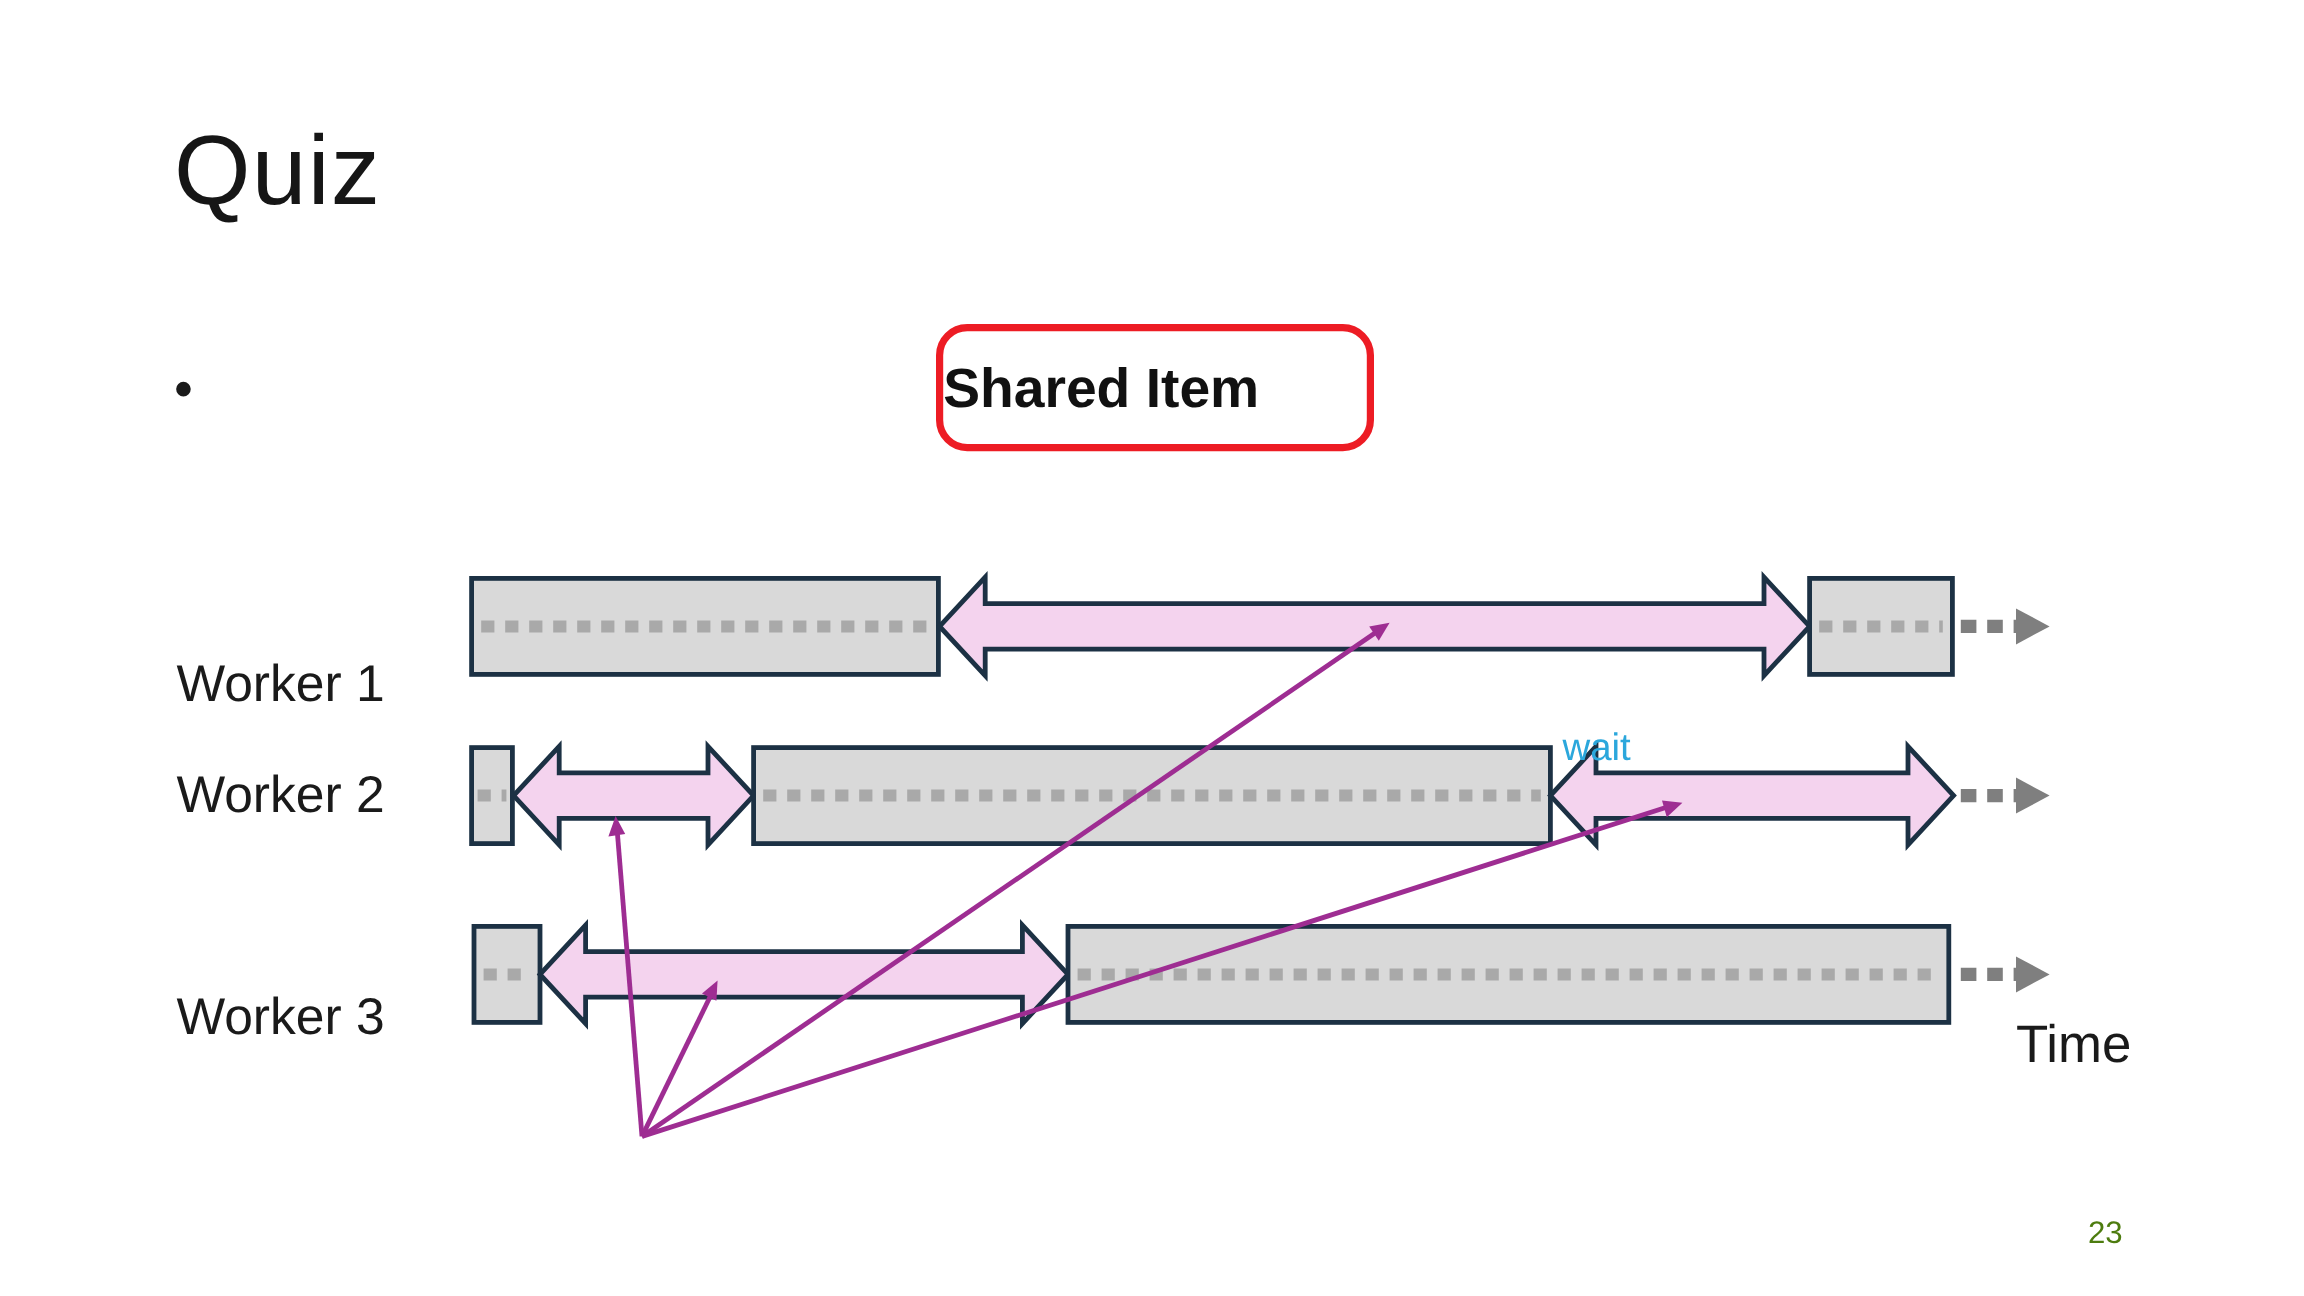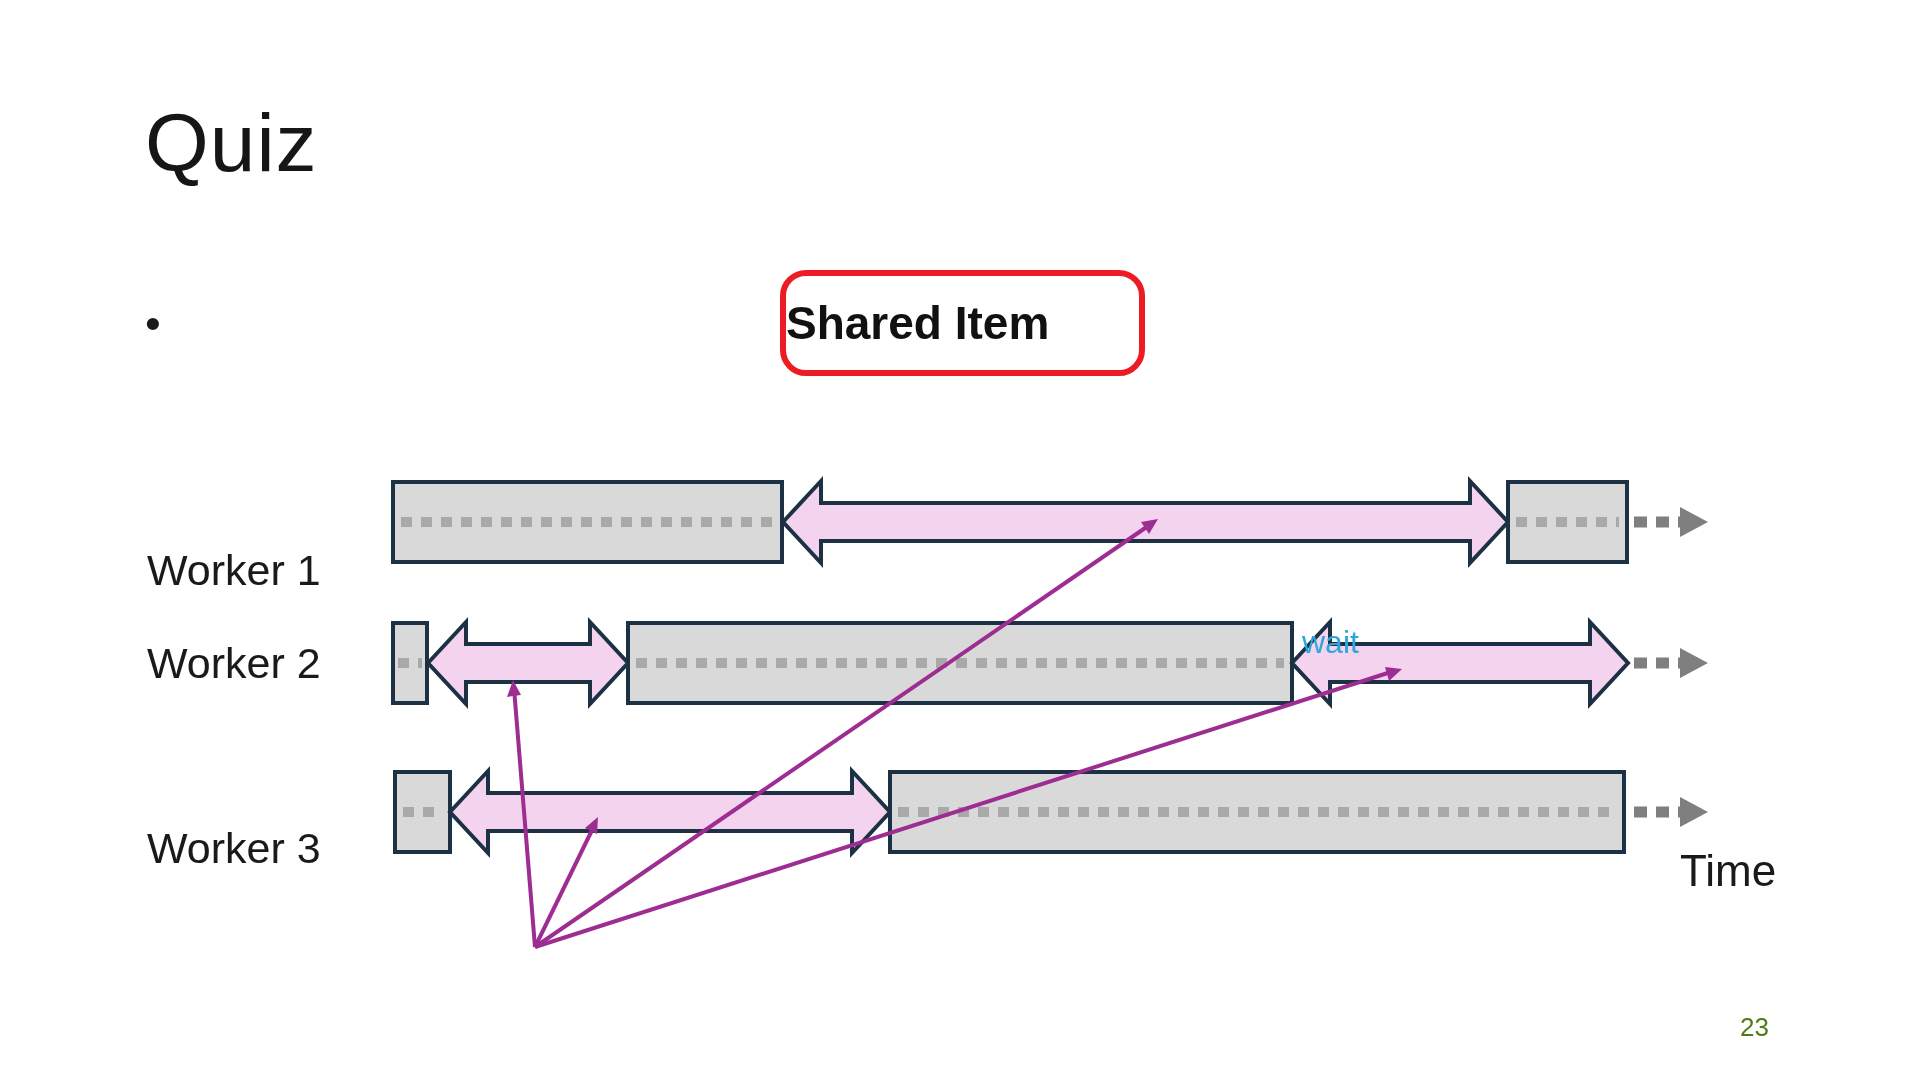--- a/index.html
+++ b/index.html
@@ -30,21 +30,21 @@
     display: flex; align-items: center; justify-content: flex-start;
     background: #ffffff;
   }
   .shared-box span { font-size: 46px; font-weight: bold; color: #111; }
 
   .worker-label { font-size: 43px; line-height: 46px; left: 147px; }
   .worker-label.w1 { top: 499px; margin-top: 48px; }
   .worker-label.w2 { top: 640px; }
   .worker-label.w3 { top: 825px; }
 
-  .wait-label { left: 1302px; top: 604px; font-size: 32px; color: var(--wait-text); margin-top: 20px; }
+  .wait-label { left: 1302px; top: 604px; font-size: 32px; color: var(--wait-text); }
   .time-label { left: 1680px; top: 846px; font-size: 44px; }
   .caption {
     left: 60px; top: 944px; width: 1800px;
     text-align: center; font-size: 43px; white-space: pre; color: #141414;
   }
   .page-num { left: 1740px; top: 1012px; font-size: 26px; color: #4d7c0f; }
 
   svg.diagram { position: absolute; left: 0; top: 0; }
 
   .bar        { fill: var(--bar-fill); stroke: var(--bar-border); stroke-width: 4; }

